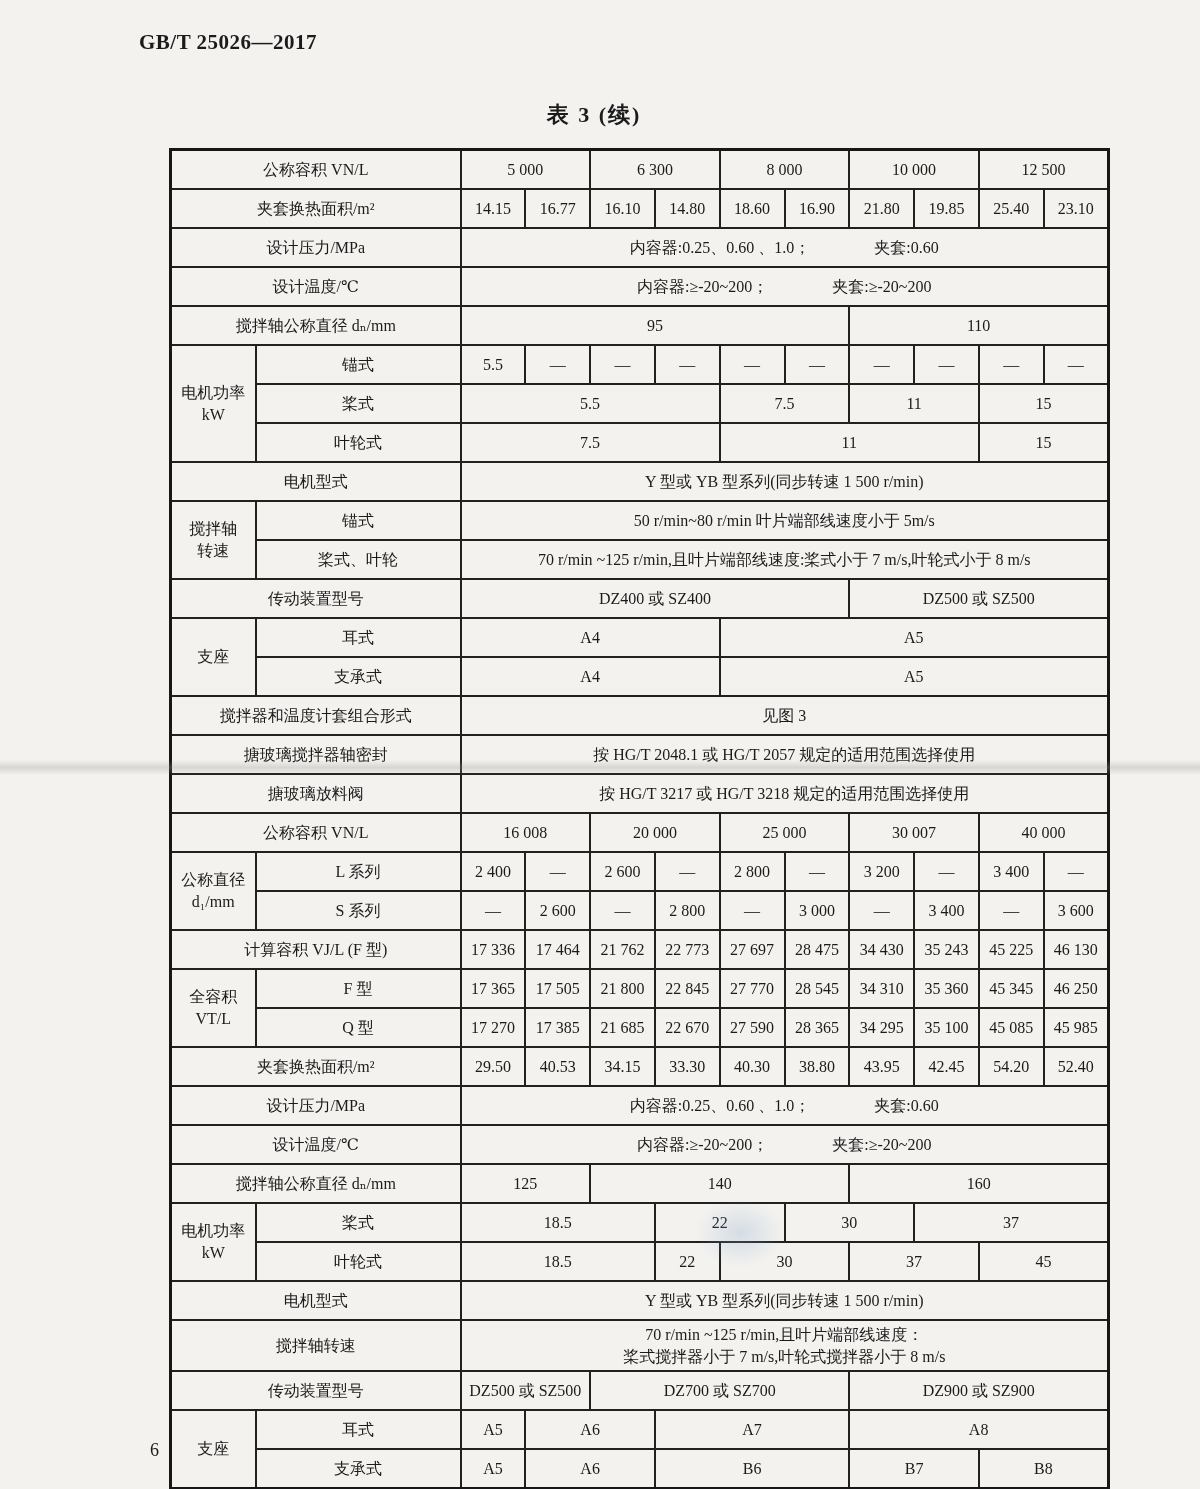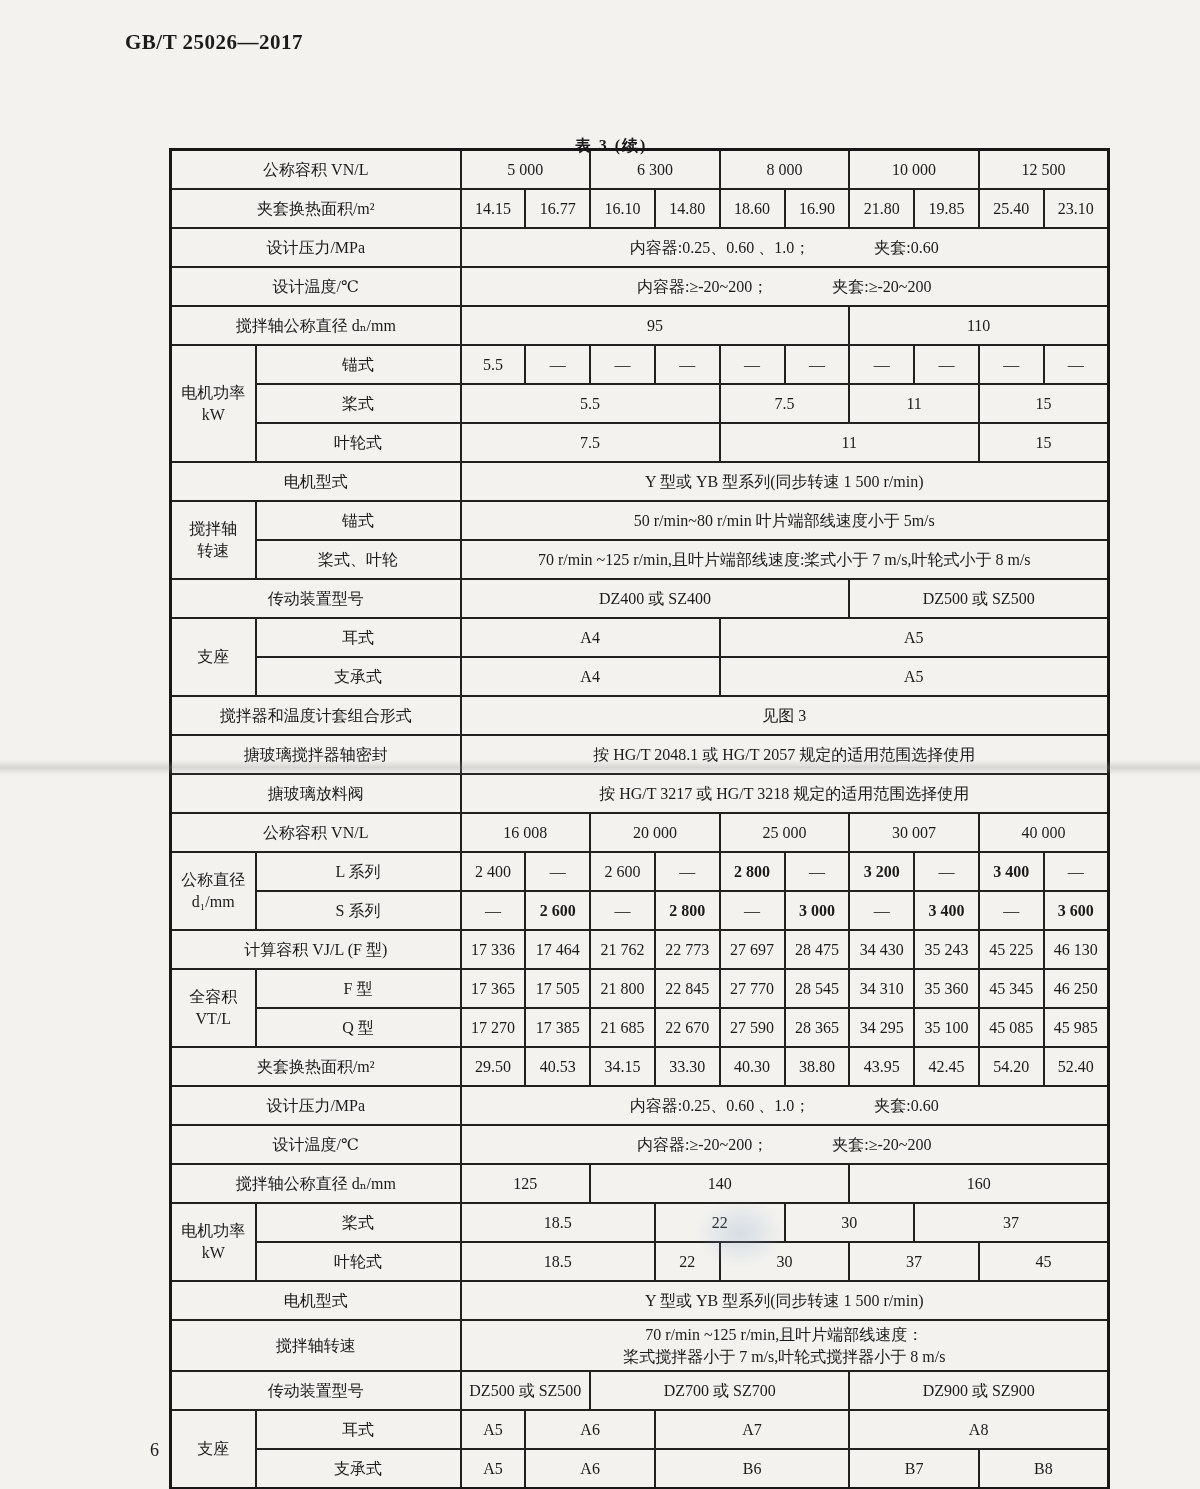--- a/index.html
+++ b/index.html
@@ -5,42 +5,42 @@
   html,body{margin:0;padding:0;}
   body{
     width:1200px;height:1489px;
     background:#f3f2ef;
     font-family:"Liberation Serif","DejaVu Serif",serif;
     color:#1b1b1b;
     position:relative;
     overflow:hidden;
   }
   .doc-code{
-    position:absolute;left:125px;top:30px;
+    position:absolute;left:139px;top:30px;
     font-size:21px;font-weight:bold;letter-spacing:.5px;
   }
   .table-title{
-    position:absolute;left:142px;top:100px;width:938px;
-    text-align:center;font-size:16px;font-weight:bold;letter-spacing:2px;margin-top:36px;
+    position:absolute;left:125px;top:100px;width:938px;
+    text-align:center;font-size:22px;font-weight:bold;letter-spacing:2px;
   }
   table.spec{
     position:absolute;left:125px;top:148px;width:938px;
     border-collapse:collapse;table-layout:fixed;
     border:3px solid #171717;
     margin-left:44px;
   }
   table.spec td{
     border:2px solid #222120;
     text-align:center;vertical-align:middle;
     font-size:16px;line-height:1.35;
     padding:3px 1px;height:31px;
     white-space:pre-line;
     overflow:hidden;
   }
-  table.spec td.bold{font-weight:bold;}
+  table.spec td.bold{font-weight:normal;}
   .page-number{
     position:absolute;left:150px;top:1440px;
     font-size:18px;
   }
   .scan-band{
     position:absolute;left:0;top:760px;width:1200px;height:15px;
     background:linear-gradient(to bottom,rgba(150,150,148,0),rgba(150,150,148,.30),rgba(150,150,148,0));
     pointer-events:none;
   }
   .scan-smudge{

